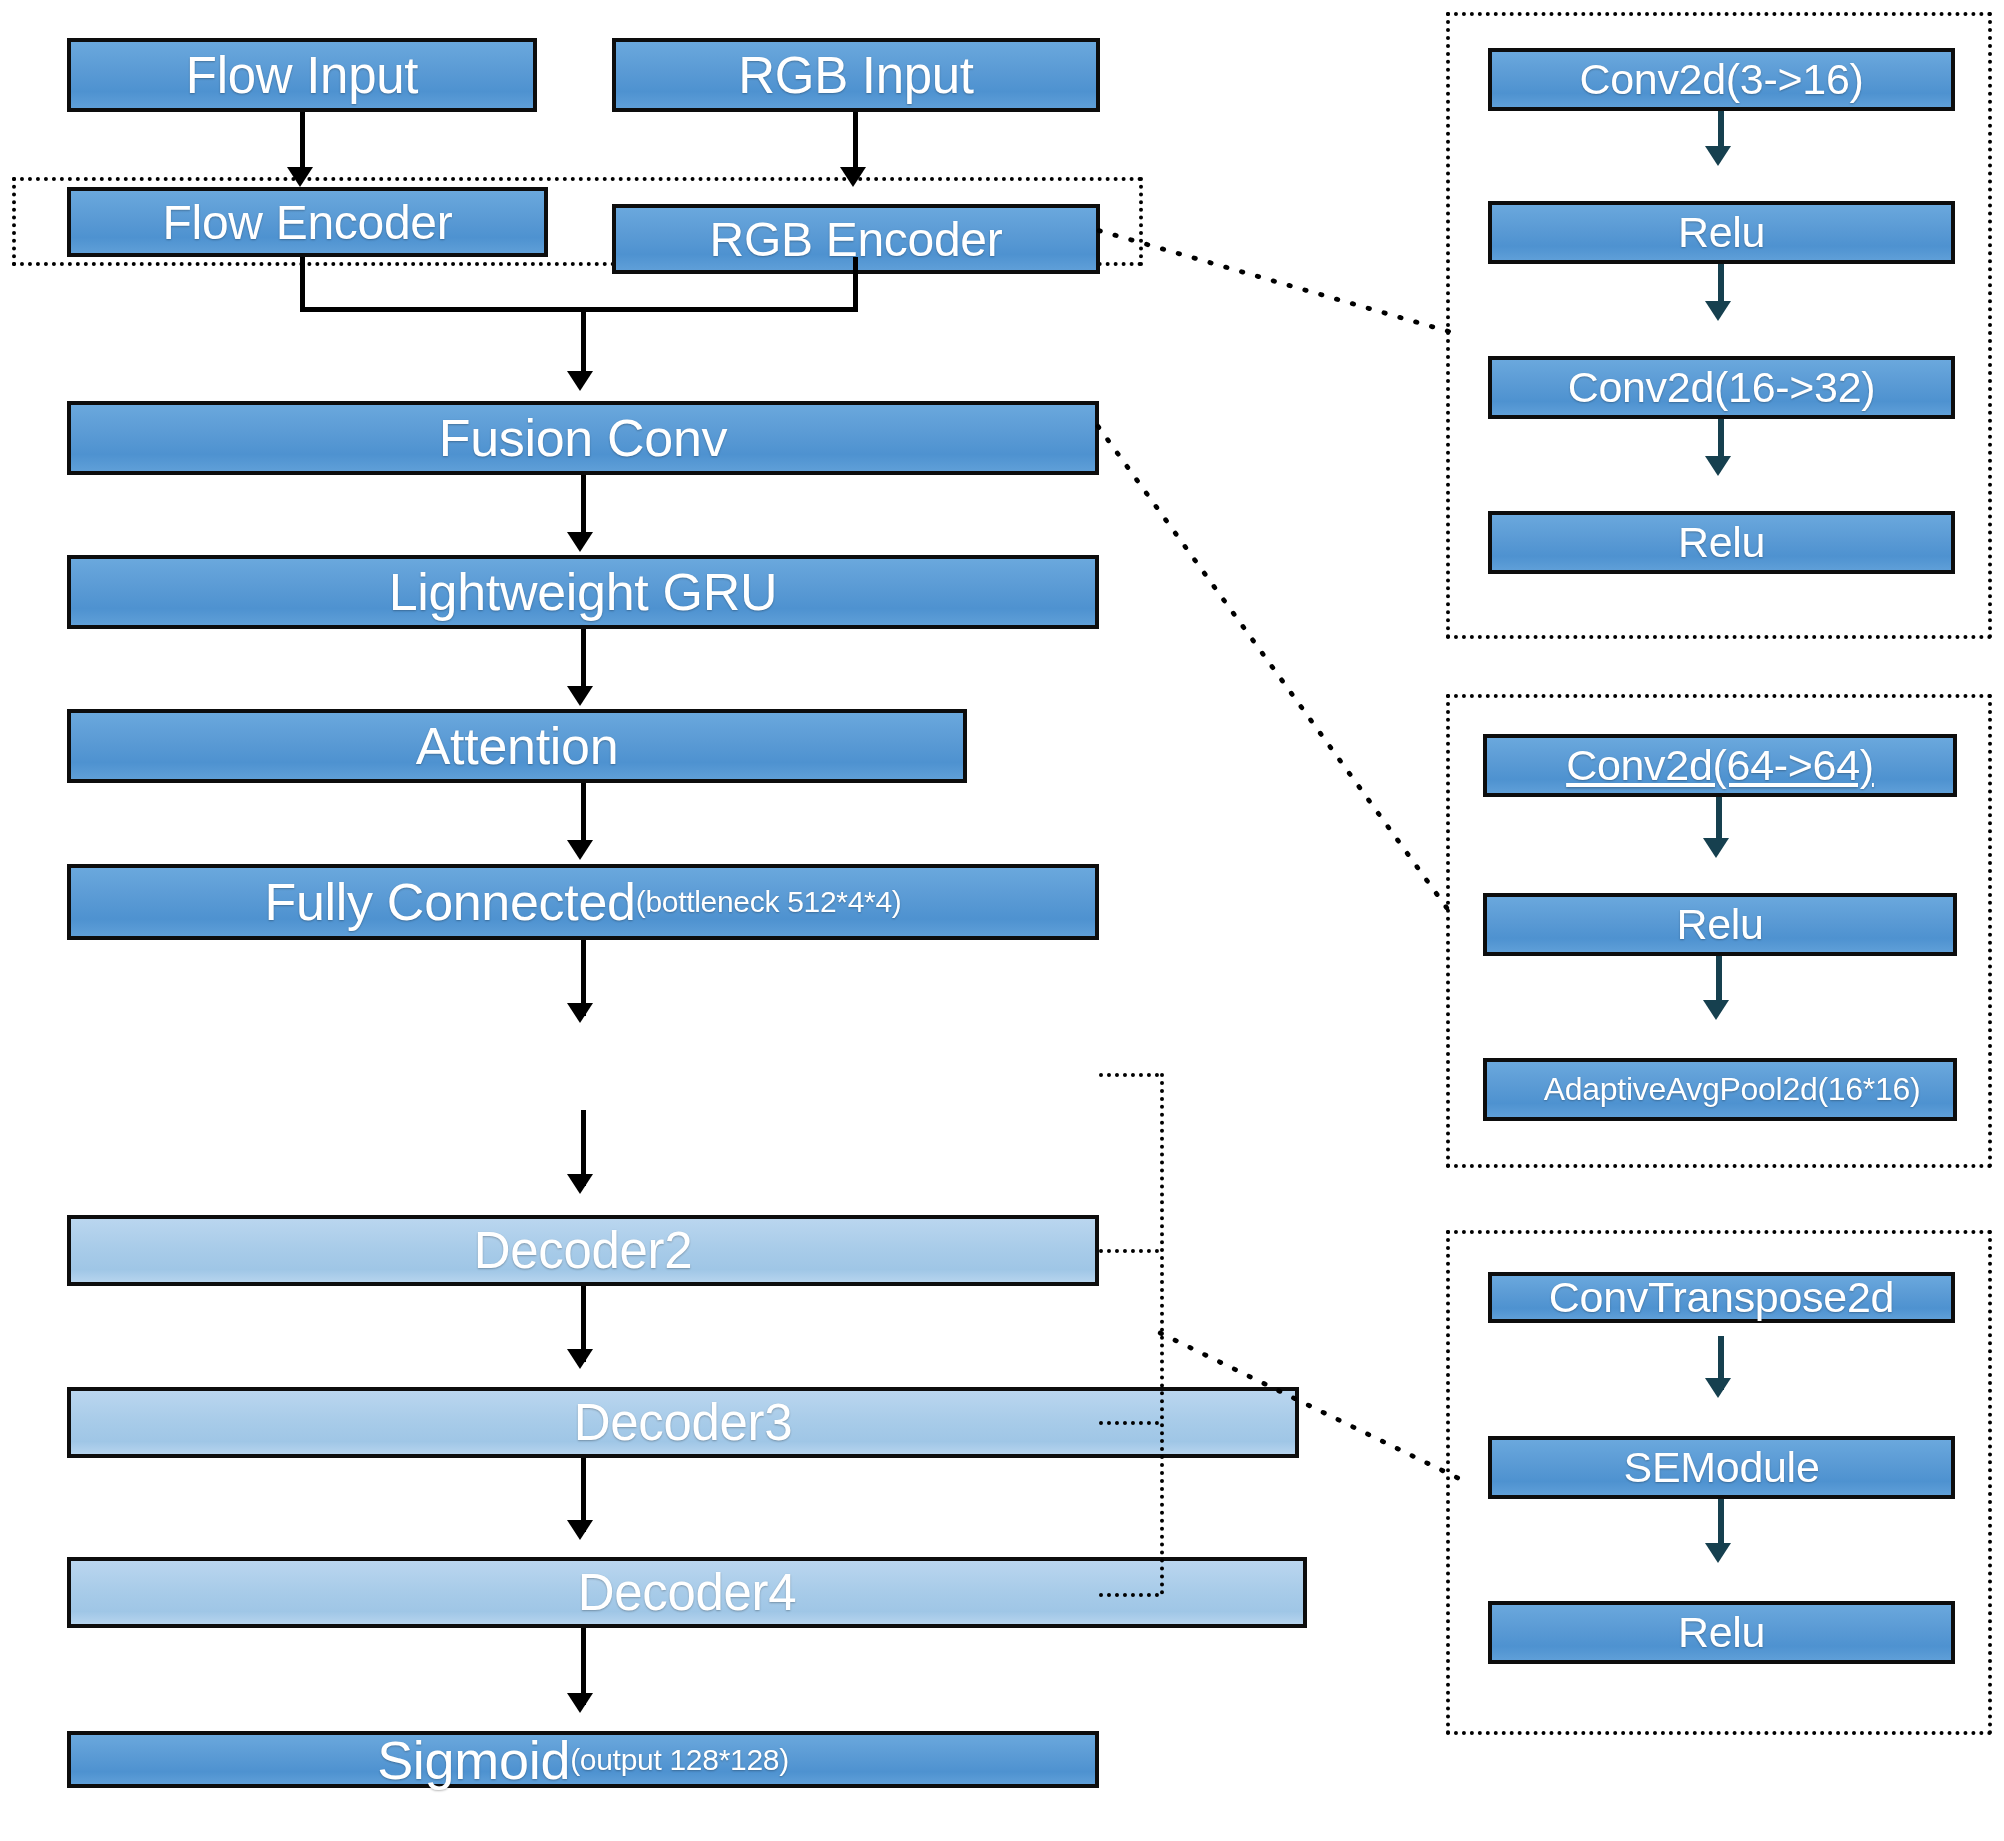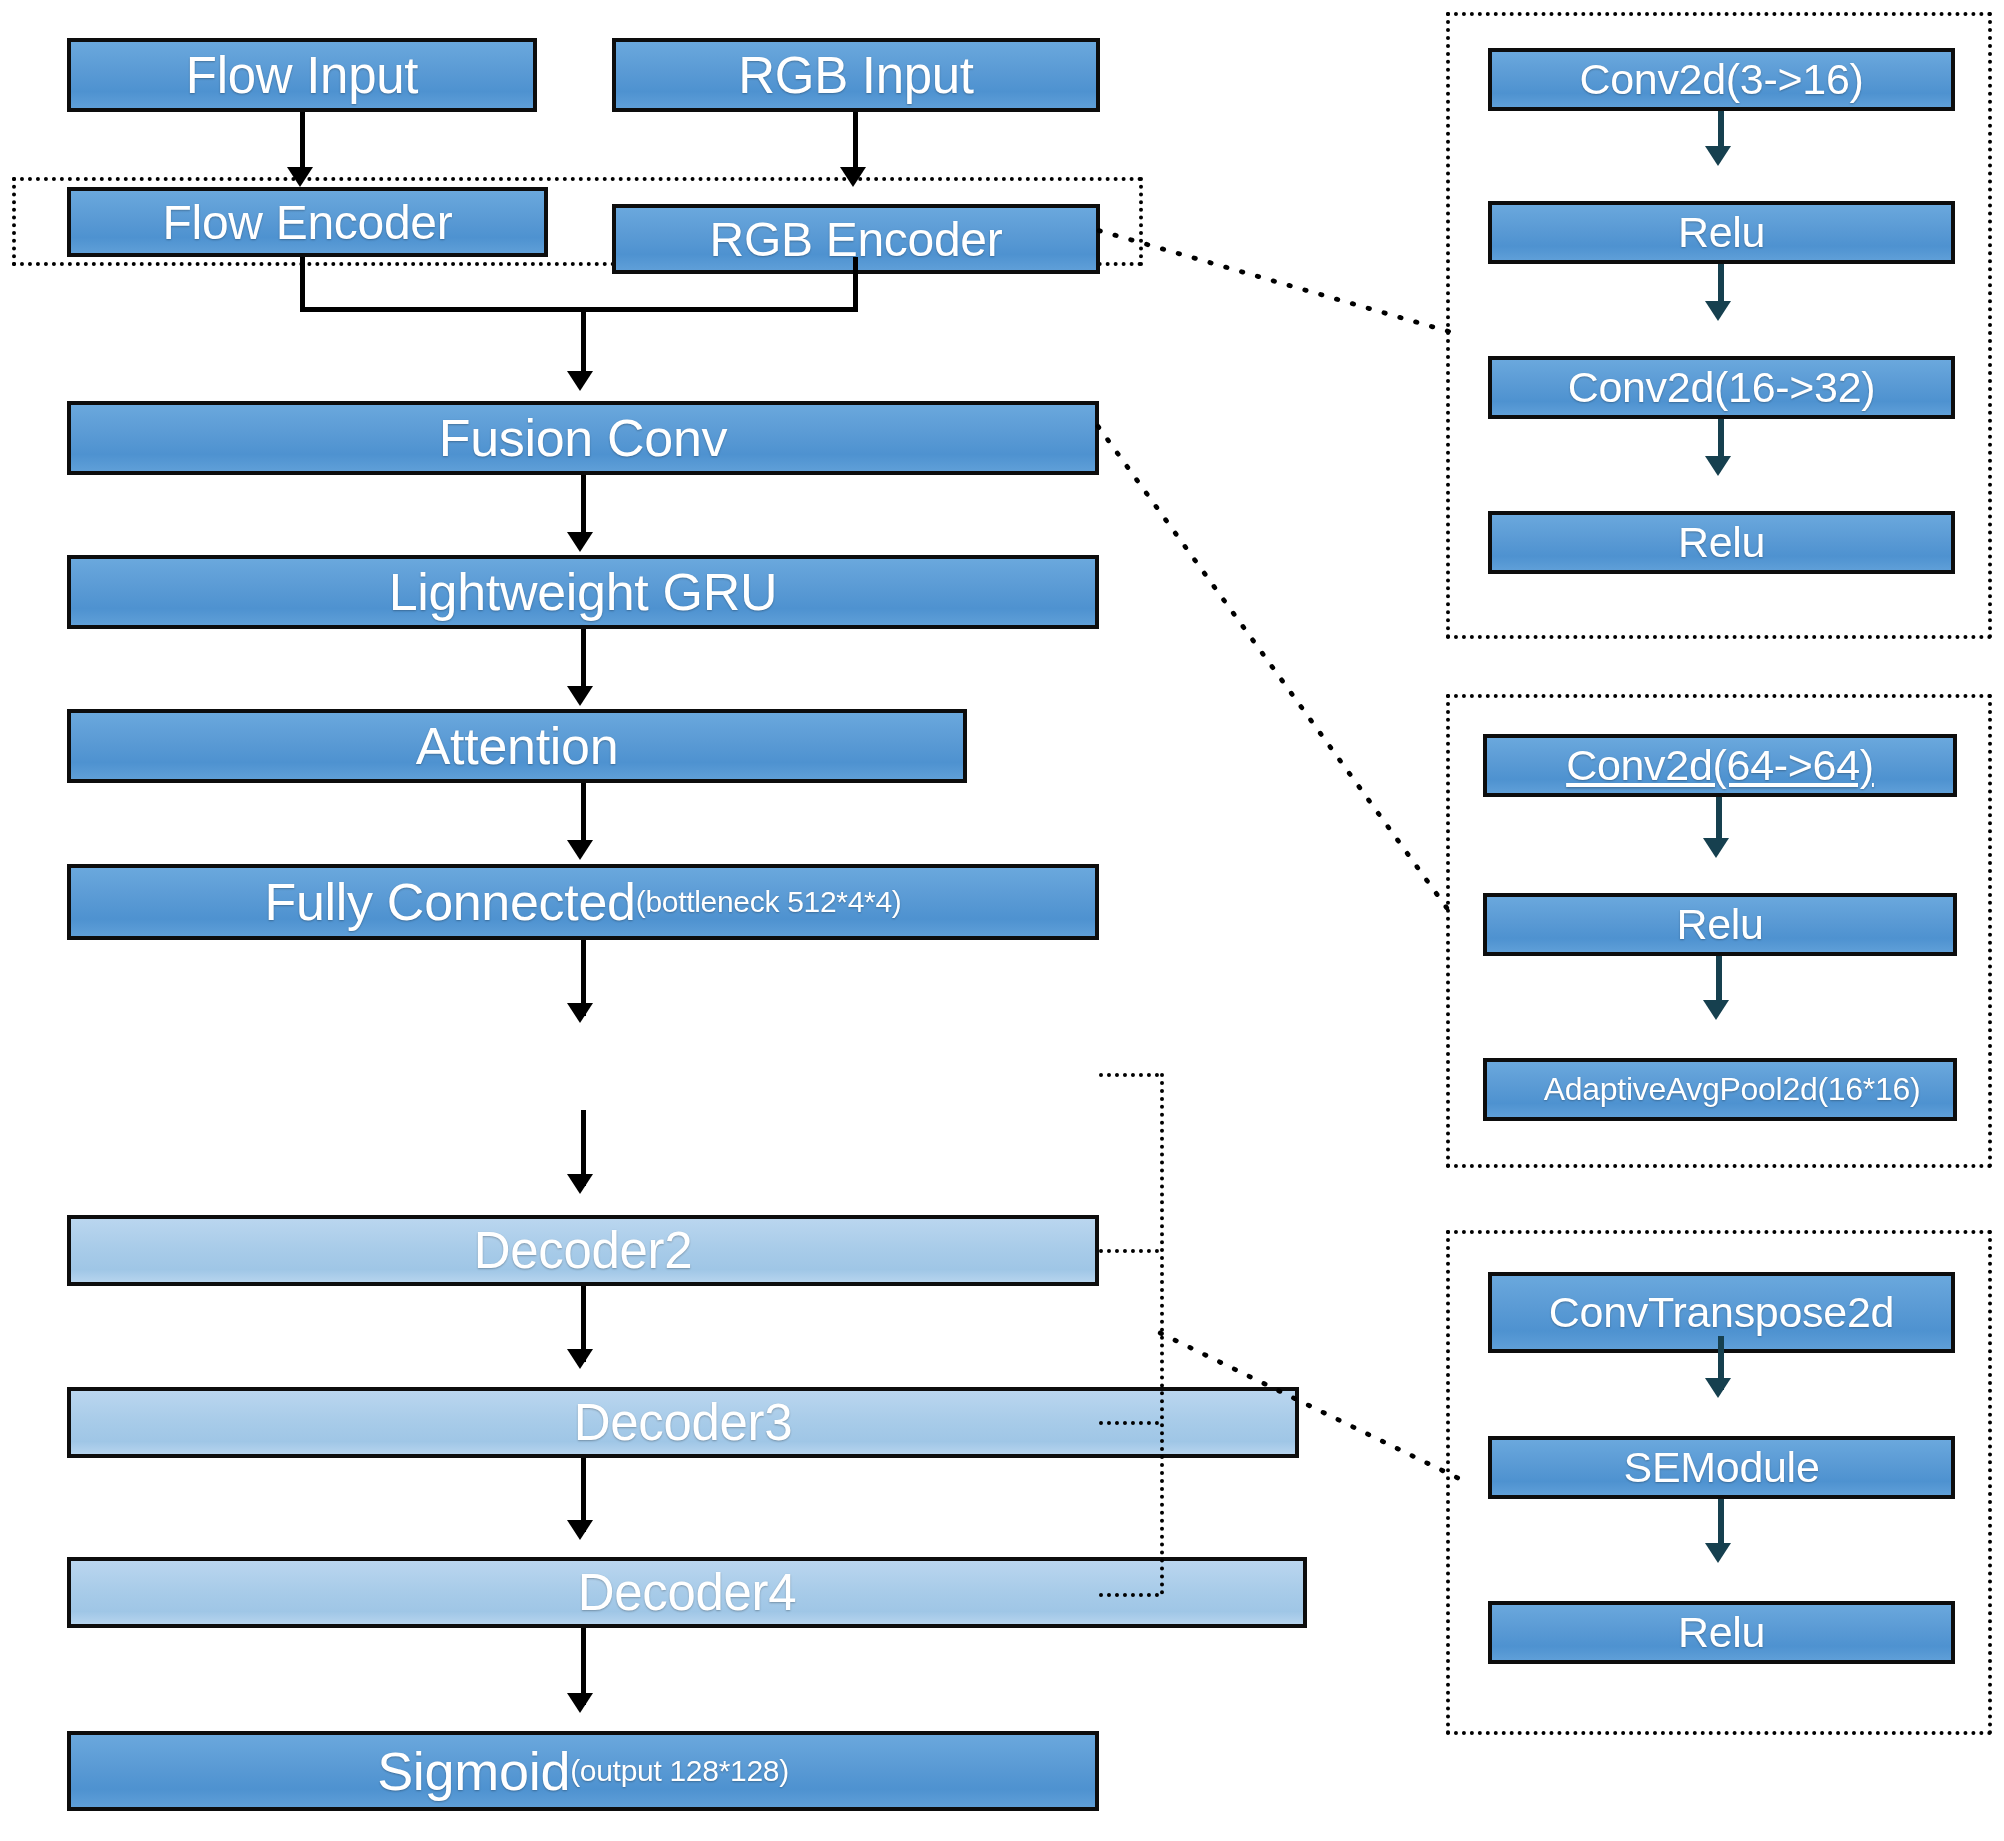--- a/index.html
+++ b/index.html
@@ -117,21 +117,21 @@
   </div>
   <div class="vline" style="left:581px;top:1458px;height:74px;"></div>
   <div class="arrow" style="left:567px;top:1520px;"></div>
 
   <div class="node light" style="left:67px;top:1557px;width:1240px;height:71px;font-size:51px;">
     <span class="lbl">Decoder4</span>
   </div>
   <div class="vline" style="left:581px;top:1628px;height:77px;"></div>
   <div class="arrow" style="left:567px;top:1693px;"></div>
 
-  <div class="node" style="left:67px;top:1731px;width:1032px;height:80px;font-size:54px;">
+  <div class="node" style="left:67px;top:1731px;width:1032px;height:57px;font-size:54px;">
     <span class="lbl">Sigmoid</span>
       <span class="sub">(output 128*128)</span>
   </div>
 
   <div class="doth" style="left:1099px;top:1073px;width:60px;"></div>
   <div class="doth" style="left:1099px;top:1249px;width:60px;"></div>
   <div class="doth" style="left:1099px;top:1421px;width:60px;"></div>
   <div class="doth" style="left:1099px;top:1593px;width:60px;"></div>
   <div class="dotv" style="left:1160px;top:1073px;height:522px;"></div>
 
@@ -184,21 +184,21 @@
   </div>
   <div class="vline dark" style="left:1716px;top:956px;height:55px;"></div>
   <div class="arrow dark" style="left:1703px;top:1000px;"></div>
 
   <div class="node thin" style="left:1483px;top:1058px;width:474px;height:63px;font-size:32px;padding-left:24px;">
     <span class="lbl">AdaptiveAvgPool2d(16*16)</span>
   </div>
 
   <div class="dotgroup" style="left:1446px;top:1230px;width:546px;height:505px;"></div>
 
-  <div class="node thin" style="left:1488px;top:1272px;width:467px;height:81px;font-size:43px;">
+  <div class="node thin" style="left:1488px;top:1272px;width:467px;height:51px;font-size:43px;">
     <span class="lbl">ConvTranspose2d</span>
   </div>
   <div class="vline dark" style="left:1718px;top:1336px;height:54px;"></div>
   <div class="arrow dark" style="left:1705px;top:1378px;"></div>
 
   <div class="node thin" style="left:1488px;top:1436px;width:467px;height:63px;font-size:43px;">
     <span class="lbl">SEModule</span>
   </div>
   <div class="vline dark" style="left:1718px;top:1499px;height:55px;"></div>
   <div class="arrow dark" style="left:1705px;top:1543px;"></div>

